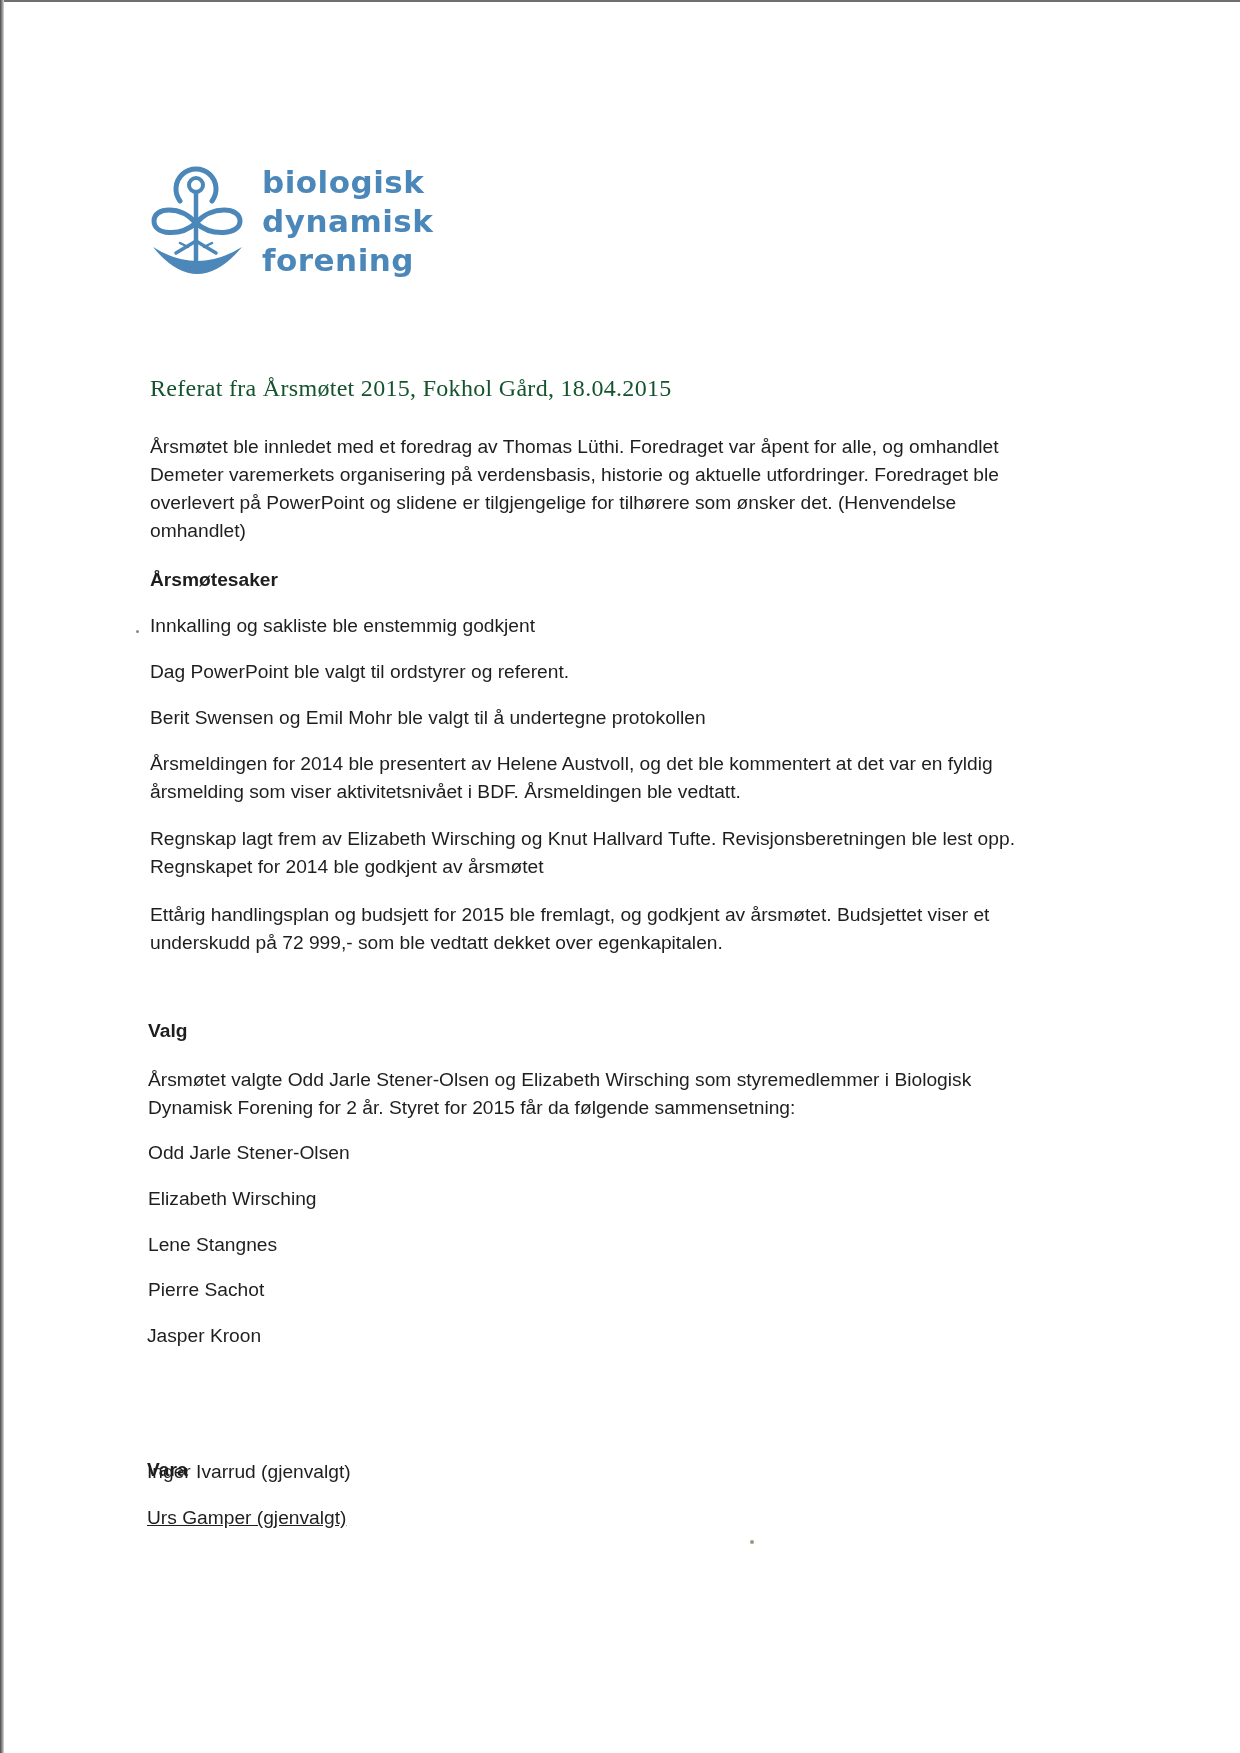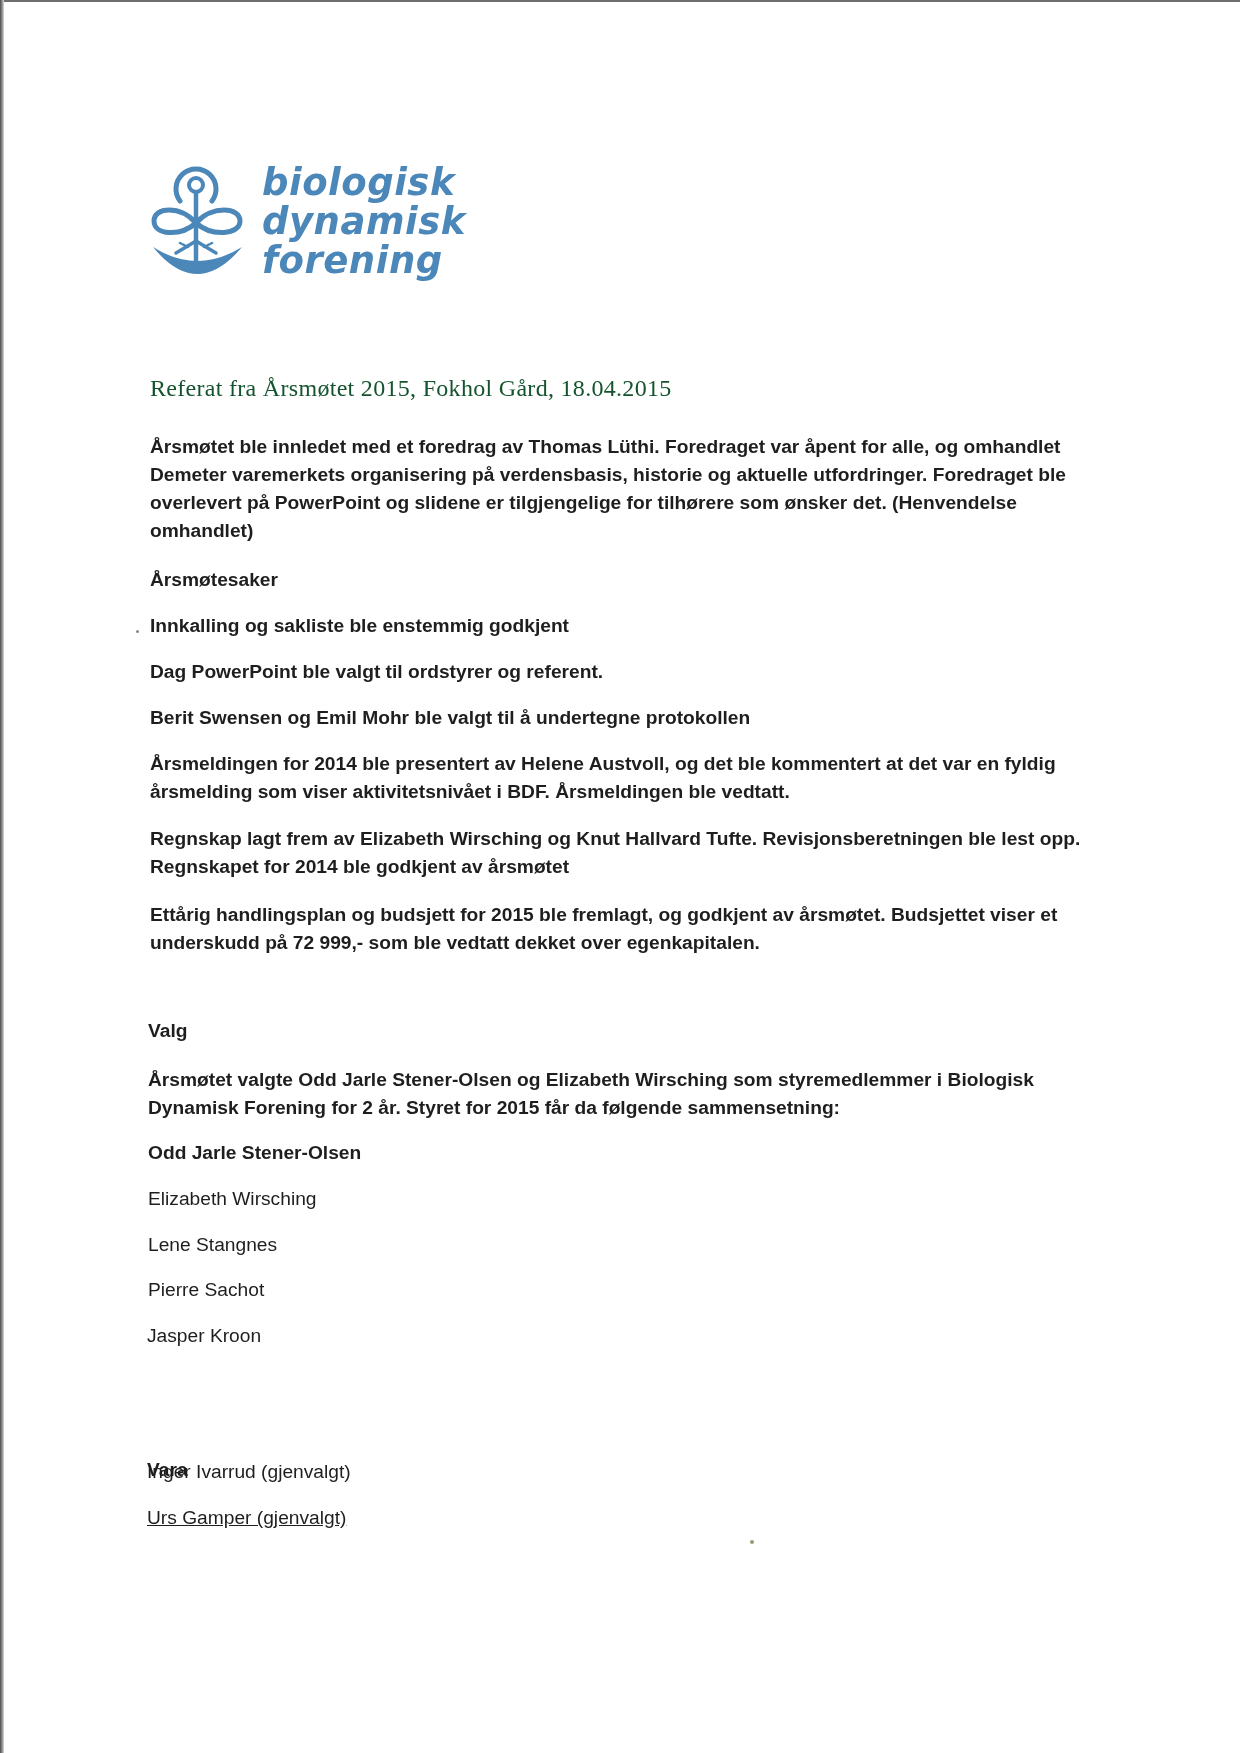--- a/index.html
+++ b/index.html
@@ -5,31 +5,31 @@
     html, body { margin: 0; padding: 0; background: #ffffff; }
     body {
       width: 1240px; height: 1753px; position: relative; overflow: hidden;
       font-family: "Liberation Sans", sans-serif; color: #1e1e1e;
     }
     .page-edge-top { position: absolute; left: 0; top: 0; width: 1240px; height: 2px; background: #6f6f6f; }
     .page-edge-left { position: absolute; left: 0; top: 0; width: 4px; height: 1753px; background: linear-gradient(to right, #4a4a4a, #9a9a9a 60%, #dcdcdc); }
 
     .logo { position: absolute; left: 150px; top: 163px; width: 290px; height: 125px; }
     .logo-mark { position: absolute; left: 0; top: 0; width: 95px; height: 118px; }
-    .logo-text { position: absolute; left: 112px; top: 0; color: #4b87b9; font-family: "DejaVu Sans", sans-serif; font-weight: bold; font-size: 37px; line-height: 39px; letter-spacing: 0.5px; font-style: italic; }
+    .logo-text { position: absolute; left: 112px; top: 0; color: #4b87b9; font-family: "DejaVu Sans", sans-serif; font-weight: bold; font-size: 31px; line-height: 39px; letter-spacing: 0.5px; }
     .logo-text div { white-space: nowrap; }
 
     .doc-title {
       position: absolute; left: 150px; top: 375px;
       font-family: "Liberation Serif", serif; font-size: 24px;
       color: #14532d; white-space: nowrap; letter-spacing: 0.3px;
     }
 
     .text { position: absolute; left: 150px; width: 930px; font-size: 19.2px; line-height: 28px; color: #1e1e1e; }
-    .line { white-space: nowrap; font-weight: bold; }
+    .line { white-space: nowrap; }
     .heading { font-weight: bold; }
 
     .stray-dot { position: absolute; width: 3px; height: 3px; background: #888; border-radius: 50%; }
   </style>
 </head>
 <body>
 
 <div class="page-edge-top"></div>
 <div class="page-edge-left"></div>
 
@@ -97,21 +97,21 @@
   <div class="line">underskudd på 72 999,- som ble vedtatt dekket over egenkapitalen.</div>
 </div>
 
 <div class="text heading" style="left:148px; top:1017px;">Valg</div>
 
 <div class="text" style="left:148px; top:1066px;">
   <div class="line">Årsmøtet valgte Odd Jarle Stener-Olsen og Elizabeth Wirsching som styremedlemmer i Biologisk</div>
   <div class="line">Dynamisk Forening for 2 år. Styret for 2015 får da følgende sammensetning:</div>
 </div>
 
-<div class="text" style="left:148px; top:1139px;font-weight:bold;">Odd Jarle Stener-Olsen</div>
+<div class="text" style="left:148px; top:1139px;">Odd Jarle Stener-Olsen</div>
 <div class="text" style="left:148px; top:1185px;">Elizabeth Wirsching</div>
 <div class="text" style="left:148px; top:1231px;">Lene Stangnes</div>
 <div class="text" style="left:148px; top:1276px;">Pierre Sachot</div>
 <div class="text" style="left:147px; top:1322px;">Jasper Kroon</div>
 
 <div class="text heading" style="left:147px; top:1456px;">Vara</div>
 <div class="text" style="left:147px; top:1458px;">Inger Ivarrud (gjenvalgt)</div>
 <div class="text" style="left:147px; top:1504px;text-decoration:underline;">Urs Gamper (gjenvalgt)</div>
 
 <div class="stray-dot" style="left:750px; top:1540px; width:4px; height:4px; background:#9a9a7a;"></div>

